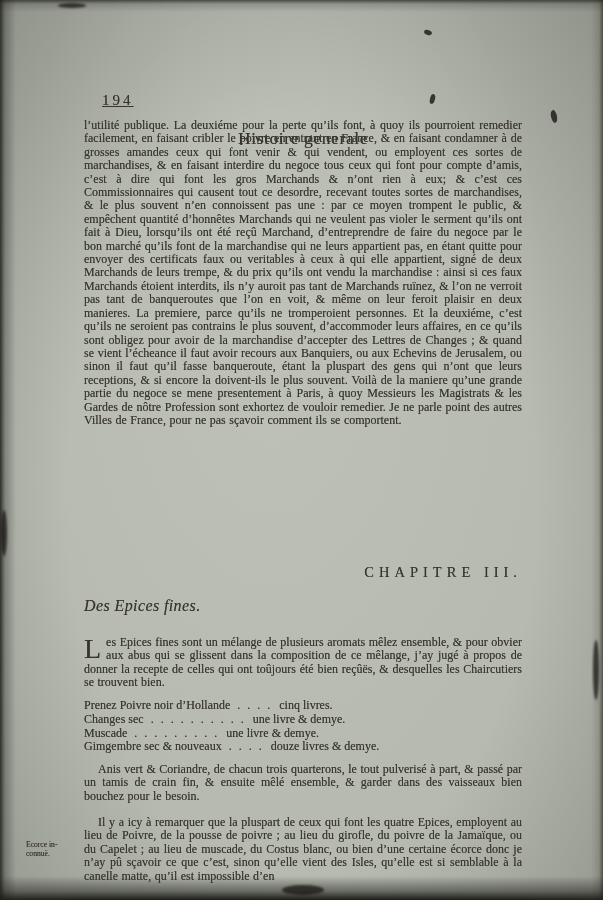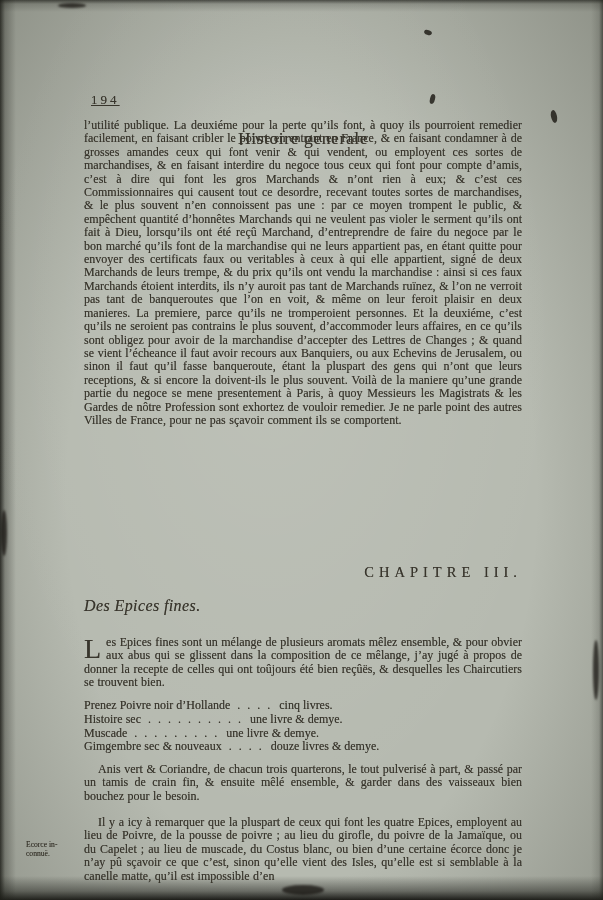--- a/index.html
+++ b/index.html
@@ -23,22 +23,22 @@
       linear-gradient(180deg, rgba(22,22,18,0.70) 0px, rgba(22,22,18,0.20) 4px, rgba(0,0,0,0) 12px),
       linear-gradient(0deg, rgba(14,14,11,0.92) 0px, rgba(14,14,11,0.45) 9px, rgba(0,0,0,0) 24px),
       var(--paper,#b6bab0);
     text-shadow:0 0 0.5px rgba(45,42,33,0.55);
   }
 
   .text-block { position:absolute; left:84px; top:88px; width:438px; }
 
   .header-row { position:absolute; top:0; left:0; width:100%; height:26px; }
   .page-number {
-    position:absolute; left:7px; top:4px;
-    font-size:13px; letter-spacing:3px;text-decoration:underline;
+    position:absolute; left:18px; top:4px;
+    font-size:15px; letter-spacing:3px;text-decoration:underline;
   }
   .running-title {
     text-align:center; font-size:17.5px; letter-spacing:0.6px; padding-top:1px;margin-top:39px;
   }
 
   .para {
     font-size:12px; line-height:13.4px; text-align:justify;
     word-spacing:0.5px;
   }
   .para-continuation { position:absolute; top:31px; left:0; width:100%; }
@@ -97,21 +97,21 @@
 
       <div class="para para-intro">
         <span class="dropcap">L</span><span>es Epices fines sont un mélange de plusieurs aromats mêlez ensemble, &amp; pour obvier aux abus qui se glissent dans la composition de ce mêlange, j’ay jugé à propos de donner la recepte de celles qui ont toûjours été bien reçûës, &amp; desquelles les Chaircutiers se trouvent bien.</span>
       </div>
 
       <div class="recipe">
         <div class="recipe-line">
           <span>Prenez Poivre noir d’Hollande</span><span class="recipe-leader">. . . .</span><span>cinq livres.</span>
         </div>
         <div class="recipe-line">
-          <span>Histoire sec</span><span class="recipe-leader">. . . . . . . . . .</span><span>une livre &amp; demye.</span>
+          <span>Changes sec</span><span class="recipe-leader">. . . . . . . . . .</span><span>une livre &amp; demye.</span>
         </div>
         <div class="recipe-line">
           <span>Muscade</span><span class="recipe-leader">. . . . . . . . .</span><span>une livre &amp; demye.</span>
         </div>
         <div class="recipe-line">
           <span>Gimgembre sec &amp; nouveaux</span><span class="recipe-leader">. . . .</span><span>douze livres &amp; demye.</span>
         </div>
       </div>
 
       <div class="para para-anis indent">Anis vert &amp; Coriandre, de chacun trois quarterons, le tout pulverisé à part, &amp; passé par un tamis de crain fin, &amp; ensuite mêlé ensemble, &amp; garder dans des vaisseaux bien bouchez pour le besoin.</div>

